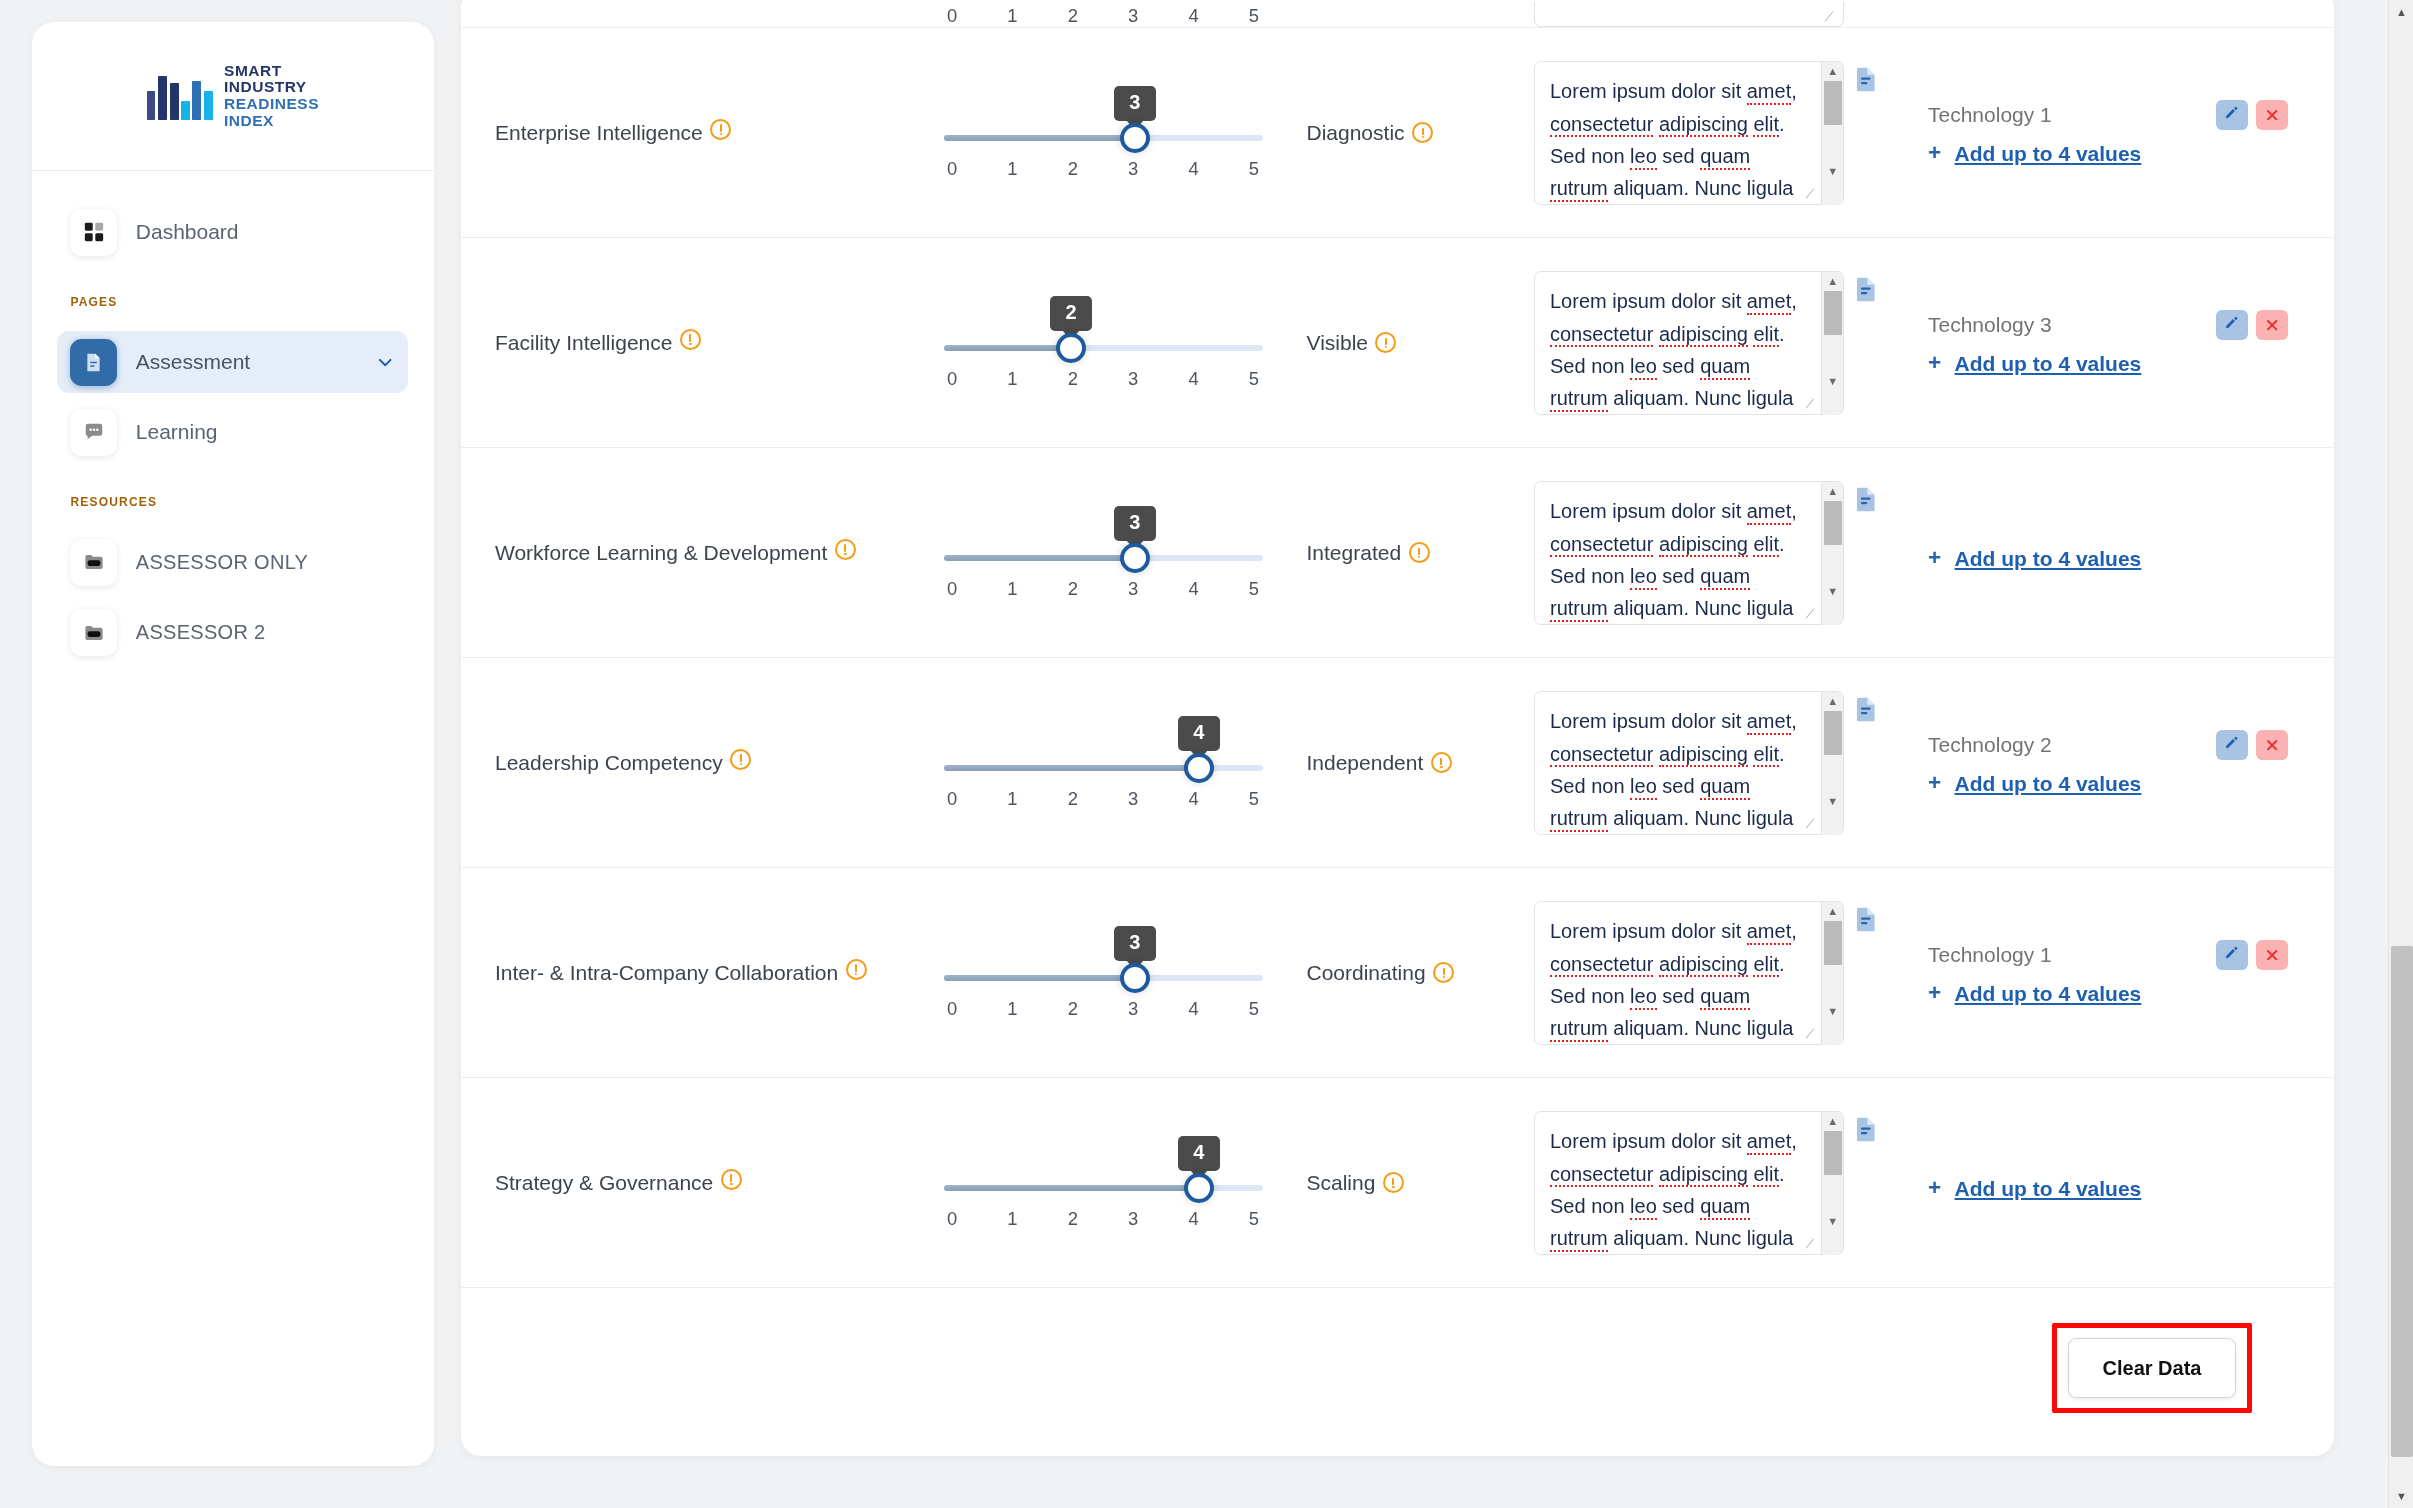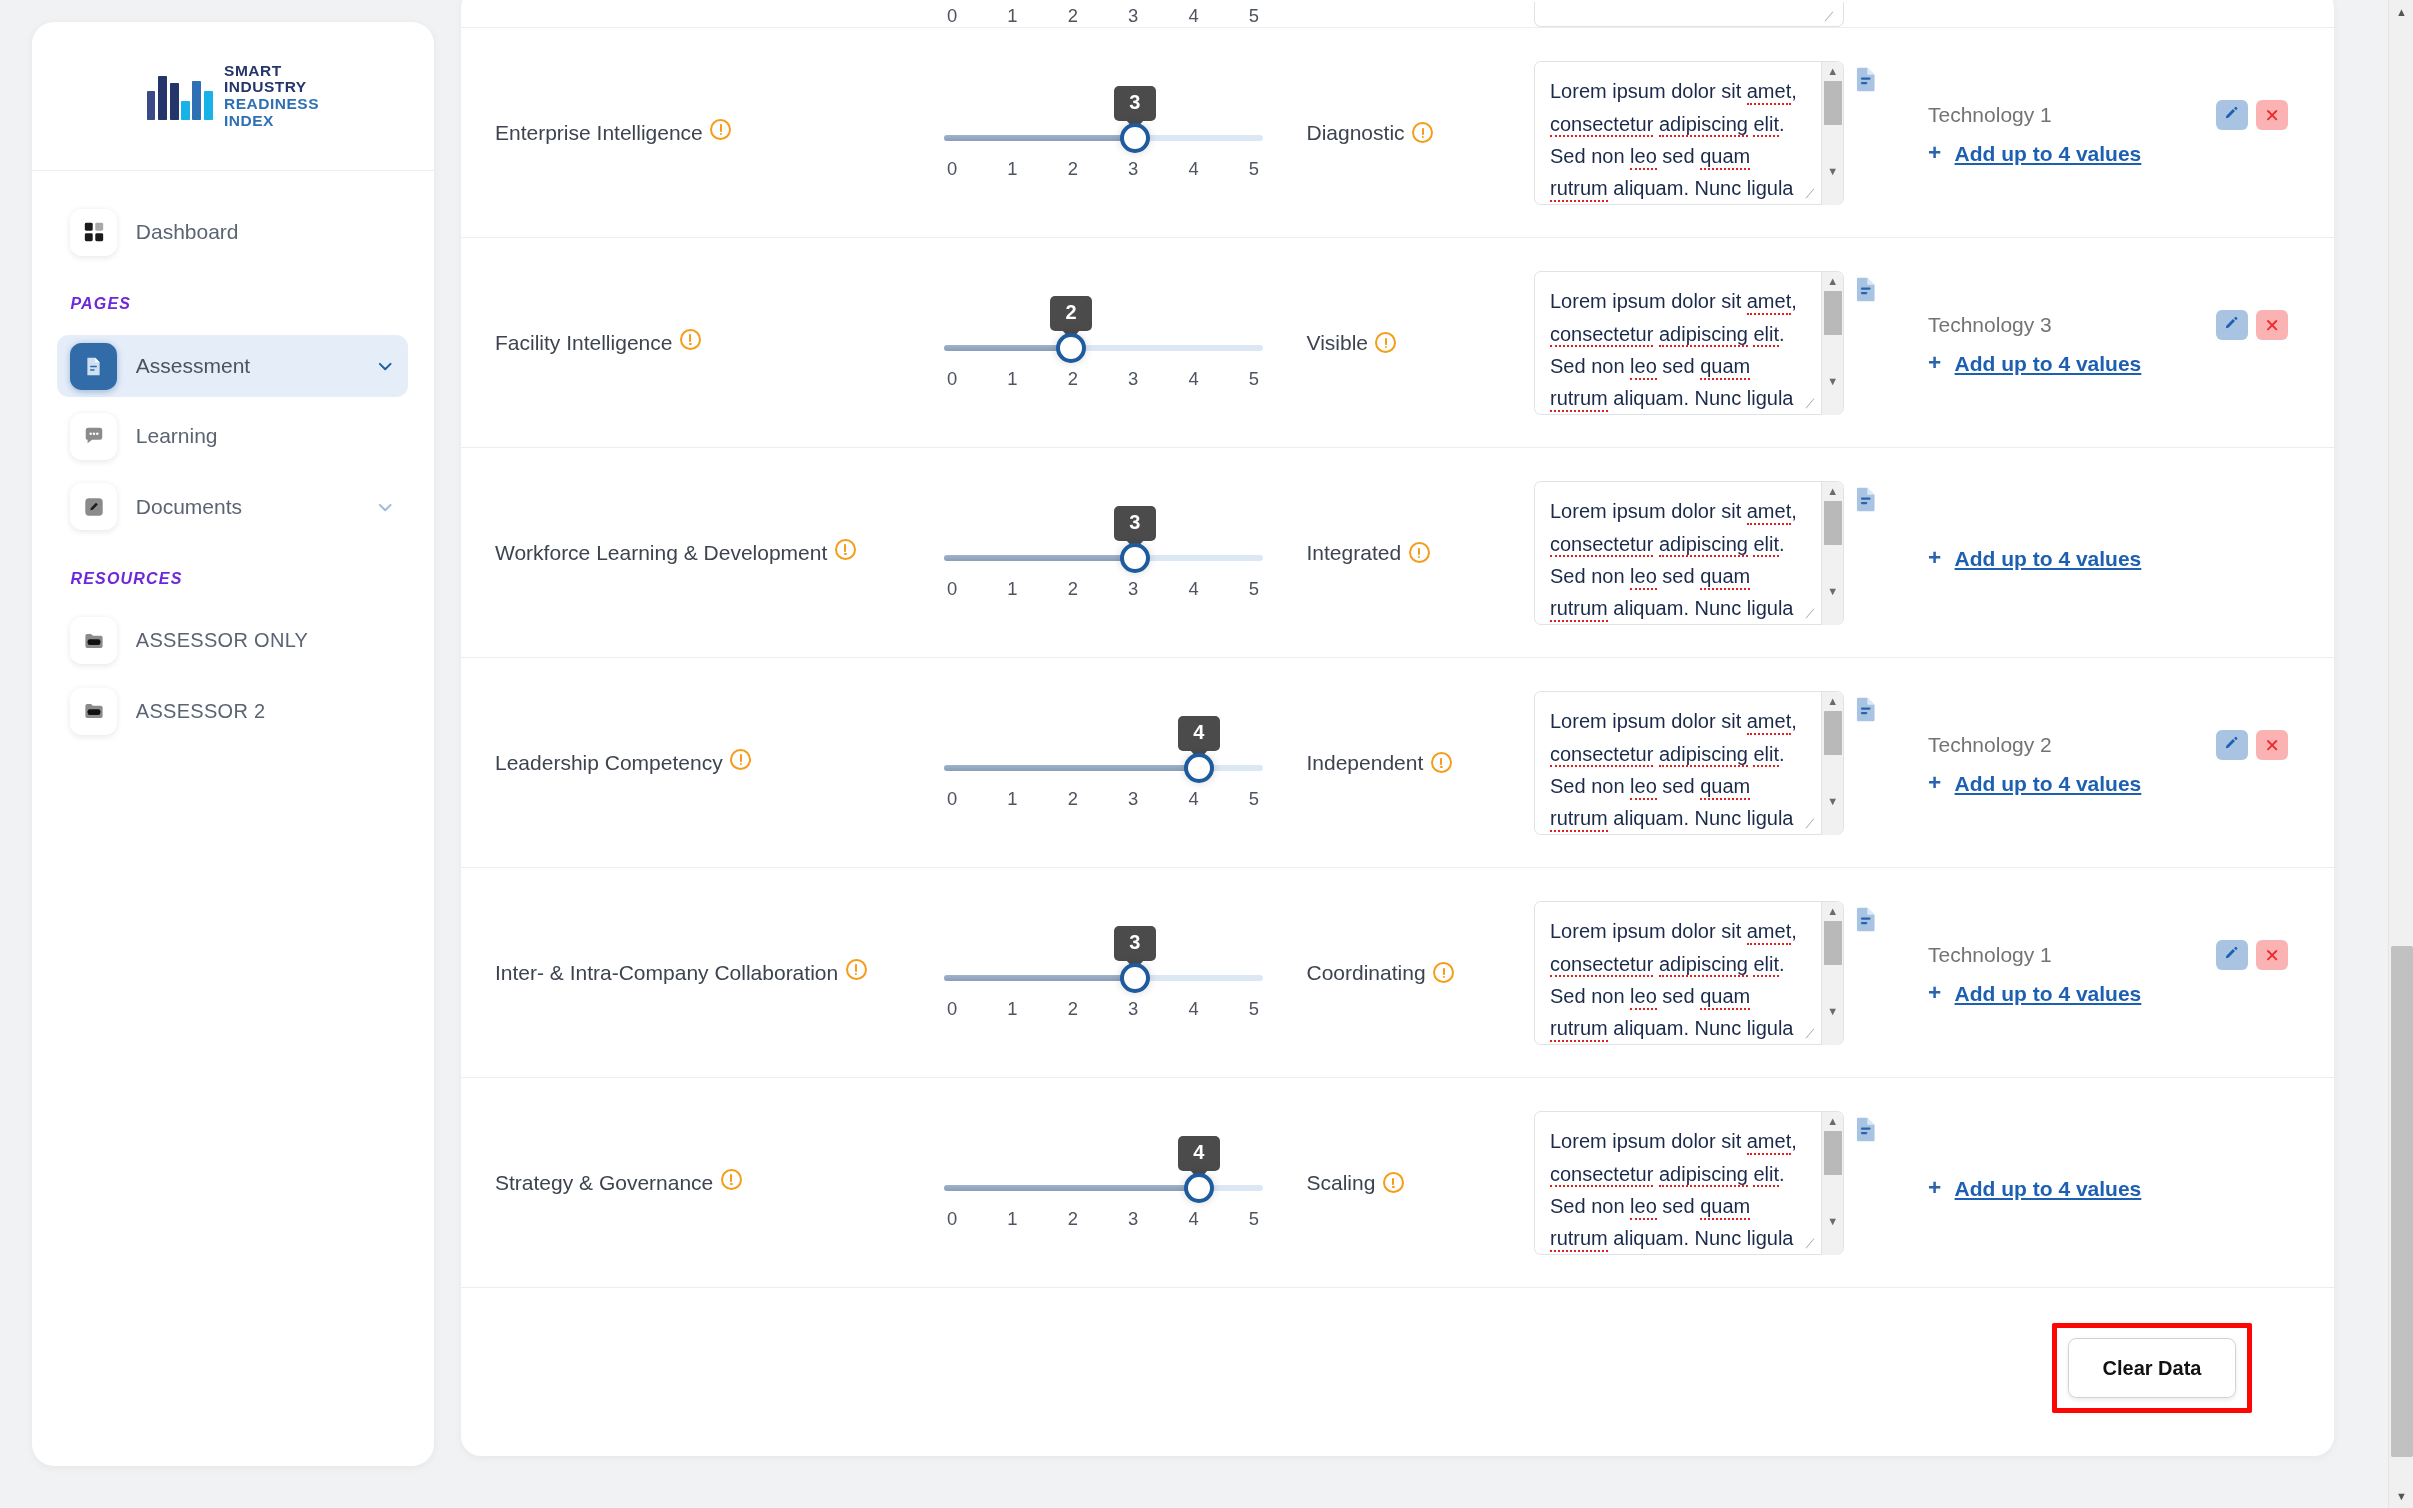--- a/index.html
+++ b/index.html
@@ -44,22 +44,22 @@
   .nav-ico {
     width: 47px; height: 47px; flex: 0 0 47px; border-radius: 11.7px;
     background: #ffffff; box-shadow: 0 1.7px 5.9px rgba(0,0,0,.09);
     display: flex; align-items: center; justify-content: center;
   }
   .nav-ico.blue { background: #316ca8; box-shadow: 0 1.7px 5.9px rgba(49,108,168,.4); }
   .nav-label { flex: 1; font-size: 21px; color: #5b6472; }
   .nav-row.active .nav-label { color: #4a5362; }
   .chev { width: 18.4px; height: 18.4px; flex: 0 0 18.4px; }
   .sec-title {
-    font-size: 16px; font-weight: 700; letter-spacing: 1.2px;
-    color: #6d28d9; padding: 0 13.4px; margin: 32px 0 22px 0; font-style: italic;
+    font-size: 12px; font-weight: 700; letter-spacing: 1.2px;
+    color: #a16207; padding: 0 13.4px; margin: 32px 0 22px 0;
   }
   .nav-label.caps { font-size: 20px; letter-spacing: 0.3px; }
 
   
   .main-outer { flex: 1; padding: 0 79px 0 27px; position: relative; }
   .main-card {
     background: #fff; border-radius: 20px; margin-top: -11.7px;
     height: 1468px; box-shadow: 0 1.7px 8.4px rgba(0,0,0,.05);
     overflow: hidden; position: relative;
   }
@@ -257,34 +257,20 @@
           <svg width="22" height="22" viewBox="0 0 24 24">
             <path d="M3 5.5A2.5 2.5 0 015.5 3h13A2.5 2.5 0 0121 5.5v8a2.5 2.5 0 01-2.5 2.5H10l-5 4v-4h-.5A1.5 1.5 0 013 14.5z" fill="#8b8b8b"></path>
             <circle cx="8.4" cy="9.6" r="1.4" fill="#fff"></circle>
               <circle cx="12" cy="9.6" r="1.4" fill="#fff"></circle>
               <circle cx="15.6" cy="9.6" r="1.4" fill="#fff"></circle>
           </svg>
         </span>
         <span class="nav-label">Learning</span>
       </div>
 
-      <div class="nav-row">
-        <span class="nav-ico">
-          <svg width="22" height="22" viewBox="0 0 24 24">
-            <rect x="2.5" y="2.5" width="19" height="19" rx="4" fill="#8b8b8b"></rect>
-            <path d="M8 15.6l.6-2.6 5.6-5.6 2 2-5.6 5.6z" fill="#1b1b1b"></path>
-          </svg>
-        </span>
-        <span class="nav-label">Documents</span>
-        <span class="chev">
-          <svg width="18.4" height="18.4" viewBox="0 0 24 24">
-              <path d="M5 9l7 7 7-7" stroke="#9cbbdb" stroke-width="2.6" fill="none" stroke-linecap="round" stroke-linejoin="round"></path>
-            </svg>
-        </span>
-      </div>
 
       <div class="sec-title">RESOURCES</div>
 
       <div class="nav-row">
         <span class="nav-ico">
           <svg width="22" height="22" viewBox="0 0 24 24">
             <path d="M2.6 6.4a2 2 0 012-2h4.2l2 2h8.6a2 2 0 012 2v9.2a2 2 0 01-2 2H4.6a2 2 0 01-2-2z" fill="#8b8b8b"></path>
             <rect x="5" y="10" width="14" height="6.4" rx="2.4" fill="#101010"></rect>
           </svg>
         </span>

